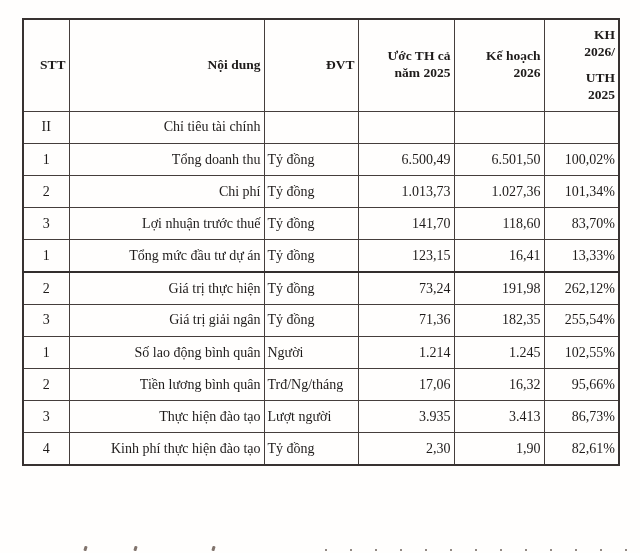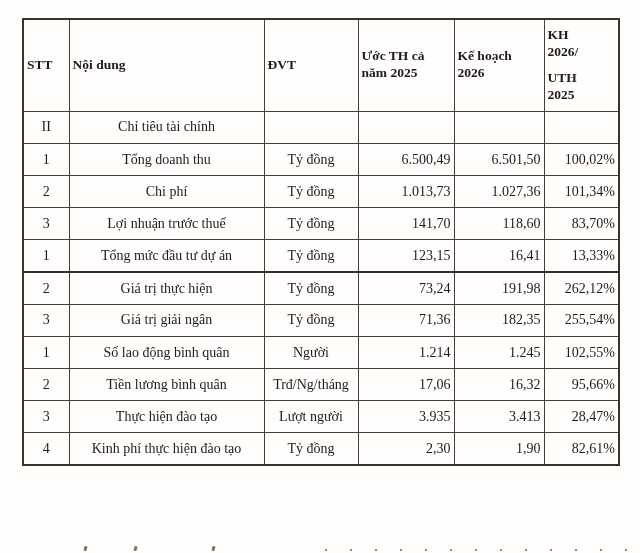--- a/index.html
+++ b/index.html
@@ -32,28 +32,28 @@
     font-size: 14px;
     line-height: 1.25;
     padding: 0 3px;
     overflow: hidden;
     white-space: nowrap;
   }
   table.report thead tr { height: 92px; }
   table.report tbody tr { height: 32.2px; }
   table.report th {
     font-weight: bold;
-    text-align: left;
+    text-align: right;
     font-size: 13.5px;
   }
   th .hline { display: block; }
   th .hline-gap { margin-top: 9px; }
   td.c-stt  { text-align: center; }
-  td.c-label{ text-align: center; padding-left: 10px; }
-  td.c-dvt  { text-align: center; font-size: 13.5px; margin-left: 40px; }
+  td.c-label{ text-align: right; padding-left: 10px; }
+  td.c-dvt  { text-align: left; font-size: 13.5px; margin-left: 40px; }
   td.c-num  { text-align: right; padding-right: 9px; }
   td.c-pct  { text-align: right; padding-right: 7px; }
   tr.section-row td { font-weight: normal; }
   tr.thick-top td { border-top: 2.8px solid #332e2d; }
   
   .remnant {
     position: absolute;
     top: 546px;
     left: 60px;
     width: 570px;
@@ -186,21 +186,21 @@
           <td class="c-num">17,06</td>
           <td class="c-num">16,32</td>
           <td class="c-pct">95,66%</td>
         </tr>
         <tr class="item-row">
           <td class="c-stt">3</td>
           <td class="c-label">Thực hiện đào tạo</td>
           <td class="c-dvt">Lượt người</td>
           <td class="c-num">3.935</td>
           <td class="c-num">3.413</td>
-          <td class="c-pct">28,47%</td>
+          <td class="c-pct">86,73%</td>
         </tr>
         <tr class="item-row">
           <td class="c-stt">4</td>
           <td class="c-label">Kinh phí thực hiện đào tạo</td>
           <td class="c-dvt">Tỷ đồng</td>
           <td class="c-num">2,30</td>
           <td class="c-num">1,90</td>
           <td class="c-pct">82,61%</td>
         </tr>
       </tbody>

